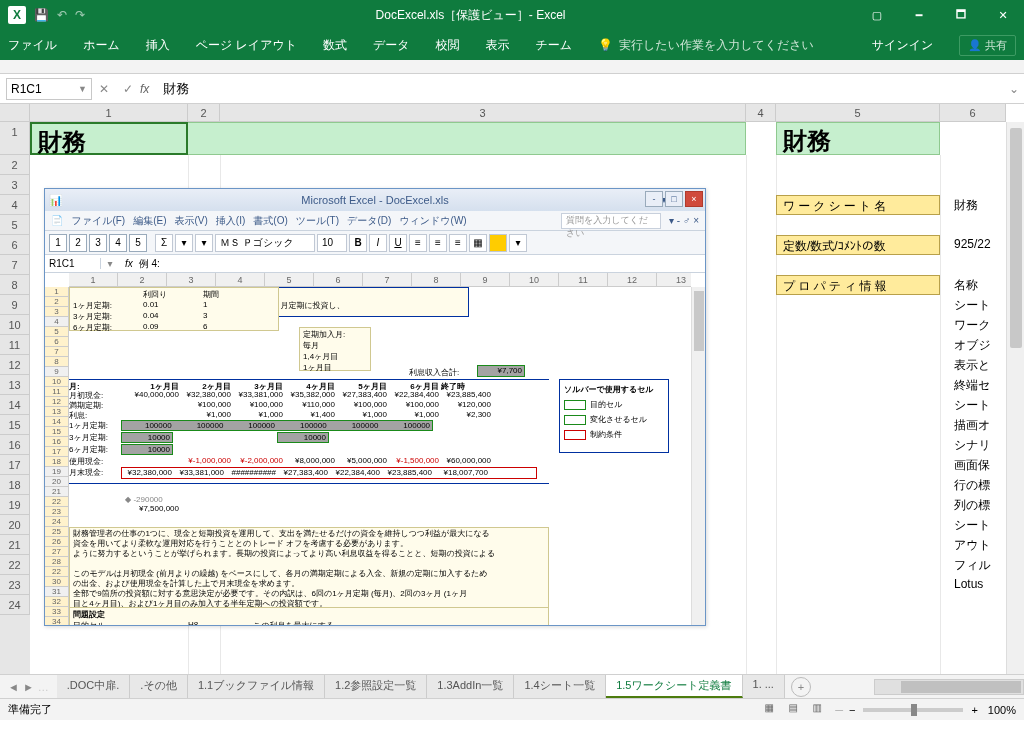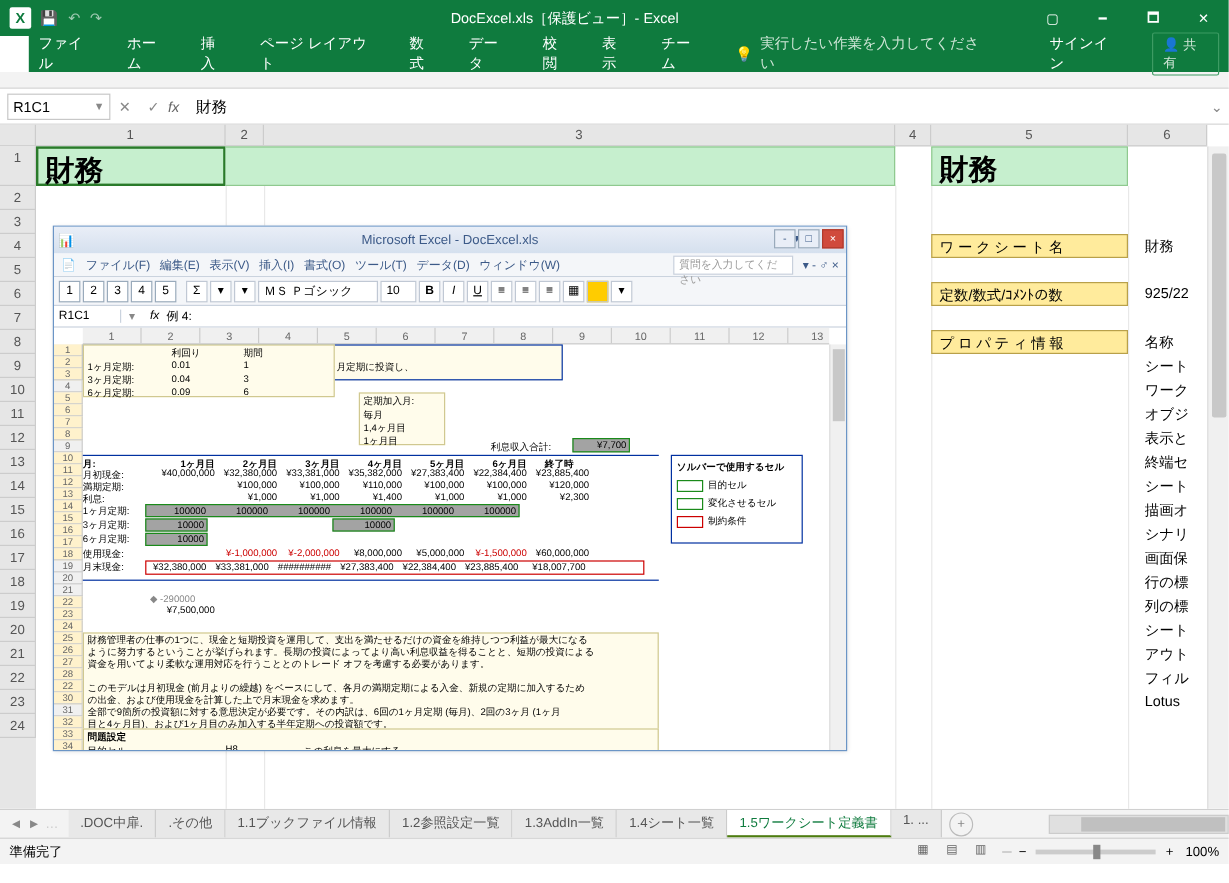--- a/index.html
+++ b/index.html
@@ -3,21 +3,21 @@
 <meta charset="utf-8">
 <style>
 * { margin: 0; padding: 0; box-sizing: border-box; font-family: "Meiryo UI", "Segoe UI", sans-serif; }
 body { background: #fff; width: 1024px; height: 736px; overflow: hidden; position: relative; }
 .titlebar { background: #0f7b3e; height: 30px; display: flex; align-items: center; color: #fff; font-size: 12px; }
 .titlebar .left { display: flex; align-items: center; gap: 8px; padding-left: 8px; }
 .titlebar .qa-icon { width: 18px; height: 18px; background: #fff; color: #0f7b3e; display: flex; align-items: center; justify-content: center; border-radius: 2px; font-weight: bold; }
 .titlebar .center { flex: 1; text-align: center; }
 .titlebar .right { display: flex; }
 .titlebar .winbtn { width: 42px; height: 28px; display: flex; align-items: center; justify-content: center; font-size: 11px; }
-.ribbon-tabs { background: #0f7b3e; height: 30px; display: flex; align-items: center; padding: 0 8px; gap: 26px; color: #fff; font-size: 12px; margin-left: 24px; }
+.ribbon-tabs { background: #0f7b3e; height: 30px; display: flex; align-items: center; padding: 0 8px; gap: 26px; color: #fff; font-size: 12px; }
 .ribbon-tabs .tab { cursor: pointer; }
 .ribbon-tabs .spacer { flex: 1; }
 .tell-me { display: flex; align-items: center; gap: 6px; color: #cfe6d7; }
 .share-btn { border: 1px solid #3d9b63; padding: 2px 8px; border-radius: 2px; color: #cfe6d7; font-size: 11px; }
 .gap-row { height: 14px; background: #f3f3f3; border-bottom: 1px solid #d0d0d0; }
 .formula-bar { height: 30px; display: flex; align-items: center; border-bottom: 1px solid #d0d0d0; background: #fff; font-size: 12px; }
 .name-box { width: 86px; border: 1px solid #c8c8c8; height: 22px; margin-left: 6px; padding: 2px 4px; display: flex; align-items: center; justify-content: space-between; }
 .fb-btn { width: 24px; text-align: center; color: #888; }
 .fx-label { font-style: italic; color: #666; margin-right: 8px; }
 .fb-input { flex: 1; border: none; outline: none; font-size: 13px; padding-left: 6px; }
@@ -350,21 +350,21 @@
           <div class="grn-box" style="position:absolute;left:408px;top:78px;width:48px;height:12px;text-align:right;padding:0 2px;font-size:8px">¥7,700</div>
 
           <div class="hdr-row" style="left:0;top:92px;width:480px;border-top:1.5px solid #0030a0;padding-top:1px;display:flex" id="month-hdr">
               <span style="width: 60px; text-align: left; padding-right: 2px; overflow: hidden;">月:</span>
               <span style="width: 52px; text-align: right; padding-right: 2px; overflow: hidden;">1ヶ月目</span>
               <span style="width: 52px; text-align: right; padding-right: 2px; overflow: hidden;">2ヶ月目</span>
               <span style="width: 52px; text-align: right; padding-right: 2px; overflow: hidden;">3ヶ月目</span>
               <span style="width: 52px; text-align: right; padding-right: 2px; overflow: hidden;">4ヶ月目</span>
               <span style="width: 52px; text-align: right; padding-right: 2px; overflow: hidden;">5ヶ月目</span>
               <span style="width: 52px; text-align: right; padding-right: 2px; overflow: hidden;">6ヶ月目</span>
-              <span style="width: 52px; text-align: center; padding-right: 2px; overflow: hidden; font-family: Liberation Serif, serif;">終了時</span>
+              <span style="width: 52px; text-align: left; padding-right: 2px; overflow: hidden; font-family: Liberation Serif, serif;">終了時</span>
             </div>
           <div class="data-row" style="left:0;top:103px;width:480px;display:flex" id="r-begin">
               <span style="width: 60px; text-align: left; padding-right: 2px; overflow: hidden;">月初現金:</span>
               <span style="width: 52px; text-align: right; padding-right: 2px; overflow: hidden;">¥40,000,000</span>
               <span style="width: 52px; text-align: right; padding-right: 2px; overflow: hidden;">¥32,380,000</span>
               <span style="width: 52px; text-align: right; padding-right: 2px; overflow: hidden;">¥33,381,000</span>
               <span style="width: 52px; text-align: right; padding-right: 2px; overflow: hidden;">¥35,382,000</span>
               <span style="width: 52px; text-align: right; padding-right: 2px; overflow: hidden;">¥27,383,400</span>
               <span style="width: 52px; text-align: right; padding-right: 2px; overflow: hidden;">¥22,384,400</span>
               <span style="width: 52px; text-align: right; padding-right: 2px; overflow: hidden;">¥23,885,400</span>
@@ -421,22 +421,22 @@
               <span style="width: 52px; text-align: right; padding-right: 2px; overflow: hidden;">¥22,384,400</span>
               <span style="width: 52px; text-align: right; padding-right: 2px; overflow: hidden;">¥23,885,400</span>
               <span style="width: 56px; text-align: right; padding-right: 2px; overflow: hidden;">¥18,007,700</span>
             </div>
           <div class="data-row" style="left:0;top:180px;width:60px">月末現金:</div>
           <div class="divider" style="left:0;top:196px;width:480px;border-color:#0030a0;border-width:1.5px"></div>
           <div style="position:absolute;left:56px;top:208px;color:#888;font-size:8px">◆ <span>-290000</span></div>
 
           <div class="blk" style="left:0;top:240px;width:480px;height:88px;line-height:10px" id="desc-blk">
               <div>財務管理者の仕事の1つに、現金と短期投資を運用して、支出を満たせるだけの資金を維持しつつ利益が最大になる</div>
+              <div>資金を用いてより柔軟な運用対応を行うこととのトレード オフを考慮する必要があります。</div>
               <div>ように努力するということが挙げられます。長期の投資によってより高い利息収益を得ることと、短期の投資による</div>
-              <div>資金を用いてより柔軟な運用対応を行うこととのトレード オフを考慮する必要があります。</div>
               <div>&nbsp;</div>
               <div>このモデルは月初現金 (前月よりの繰越) をベースにして、各月の満期定期による入金、新規の定期に加入するため</div>
               <div>の出金、および使用現金を計算した上で月末現金を求めます。</div>
               <div>全部で9箇所の投資額に対する意思決定が必要です。その内訳は、6回の1ヶ月定期 (毎月)、2回の3ヶ月 (1ヶ月</div>
               <div>目と4ヶ月目)、および1ヶ月目のみ加入する半年定期への投資額です。</div>
             </div>
 
           <div class="blk" style="left:0;top:320px;width:480px;height:22px">
             <div style="font-weight:bold">問題設定</div>
             <div style="display:flex">

